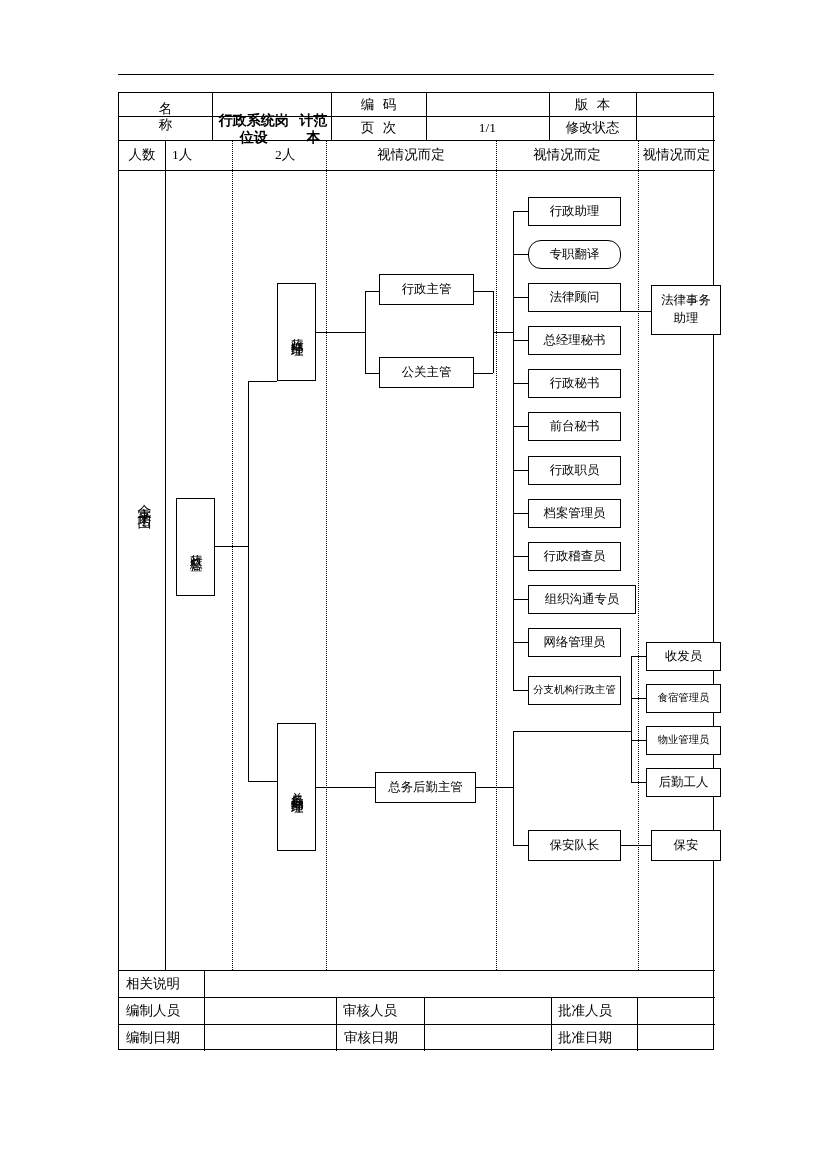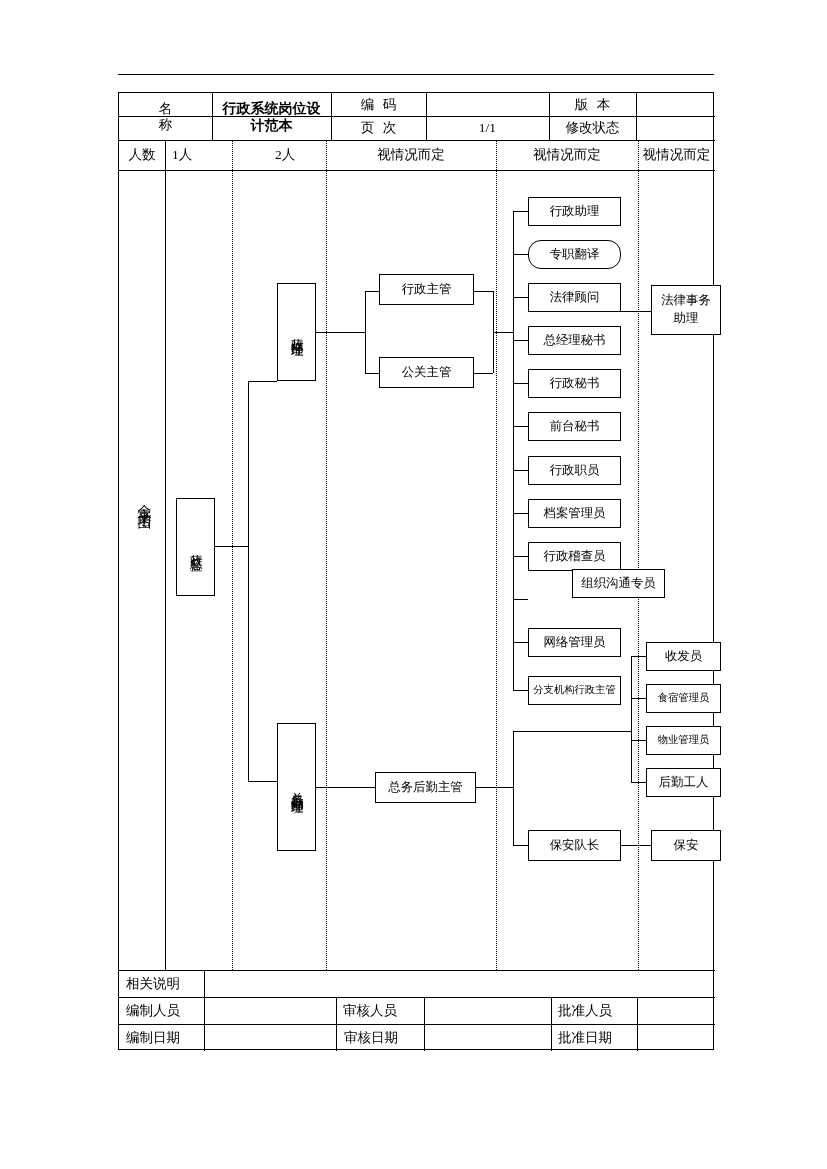--- a/index.html
+++ b/index.html
@@ -57,21 +57,21 @@
   <div class="vline" style="left:212px;height:47px;"></div>
   <div class="vline" style="left:307px;height:47px;"></div>
   <div class="vline" style="left:430px;height:47px;"></div>
   <div class="vline" style="left:517px;height:47px;"></div>
 
   <div class="cell" style="left:0;top:0;width:93px;height:47px;flex-direction:column;">
     <div>名</div>
     <div>称</div>
   </div>
 
-  <div class="cell bold" style="left:93px;top:0;width:119px;height:47px;flex-direction:column;">
+  <div class="cell bold" style="left:93px;top:12px;width:119px;height:47px;">
     <div>行政系统岗位设</div>
     <div>计范本</div>
   </div>
 
   <div class="cell sp3" style="left:212px;top:0;width:95px;height:23px;">编码</div>
   <div class="cell" style="left:307px;top:0;width:123px;height:23px;"></div>
   <div class="cell sp3" style="left:430px;top:0;width:87px;height:23px;">版本</div>
   <div class="cell" style="left:517px;top:0;width:79px;height:23px;"></div>
 
   <div class="cell sp3" style="left:212px;top:23px;width:95px;height:24px;">页次</div>
@@ -150,21 +150,21 @@
     <div class="conn h" style="left:394px;top:377px;width:15px;"></div>
     <div class="node" style="left:409px;top:363px;width:93px;height:29px;">行政职员</div>
 
     <div class="conn h" style="left:394px;top:420px;width:15px;"></div>
     <div class="node" style="left:409px;top:406px;width:93px;height:29px;">档案管理员</div>
 
     <div class="conn h" style="left:394px;top:463px;width:15px;"></div>
     <div class="node" style="left:409px;top:449px;width:93px;height:29px;">行政稽查员</div>
 
     <div class="conn h" style="left:394px;top:506px;width:15px;"></div>
-    <div class="node" style="left:409px;top:476px;width:93px;height:29px;margin-left:44px;">组织沟通专员</div>
+    <div class="node" style="left:409px;top:492px;width:108px;height:29px;">组织沟通专员</div>
 
     <div class="conn h" style="left:394px;top:549px;width:15px;"></div>
     <div class="node" style="left:409px;top:535px;width:93px;height:29px;">网络管理员</div>
 
     <div class="conn h" style="left:394px;top:597px;width:15px;"></div>
     <div class="node small" style="left:409px;top:583px;width:93px;height:29px;">分支机构行政主管</div>
 
     <div class="conn h" style="left:502px;top:218px;width:30px;"></div>
     <div class="node two" style="left:532px;top:192px;width:70px;height:50px;line-height:1.45;">法律事务助理</div>
 

